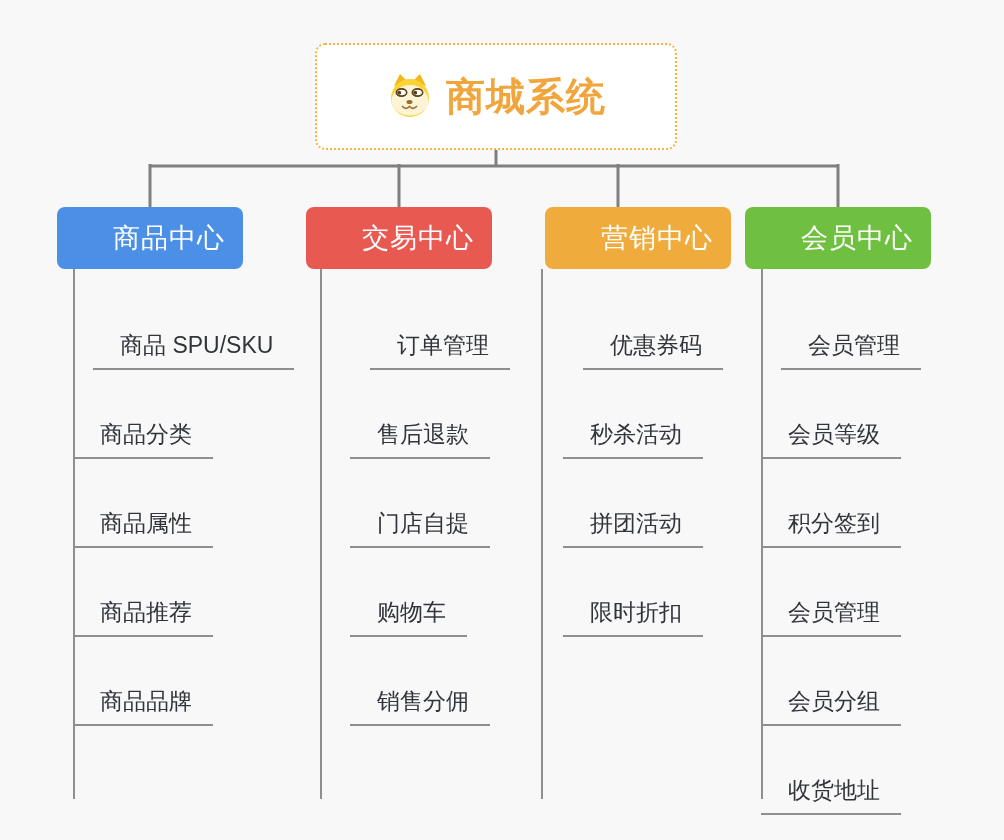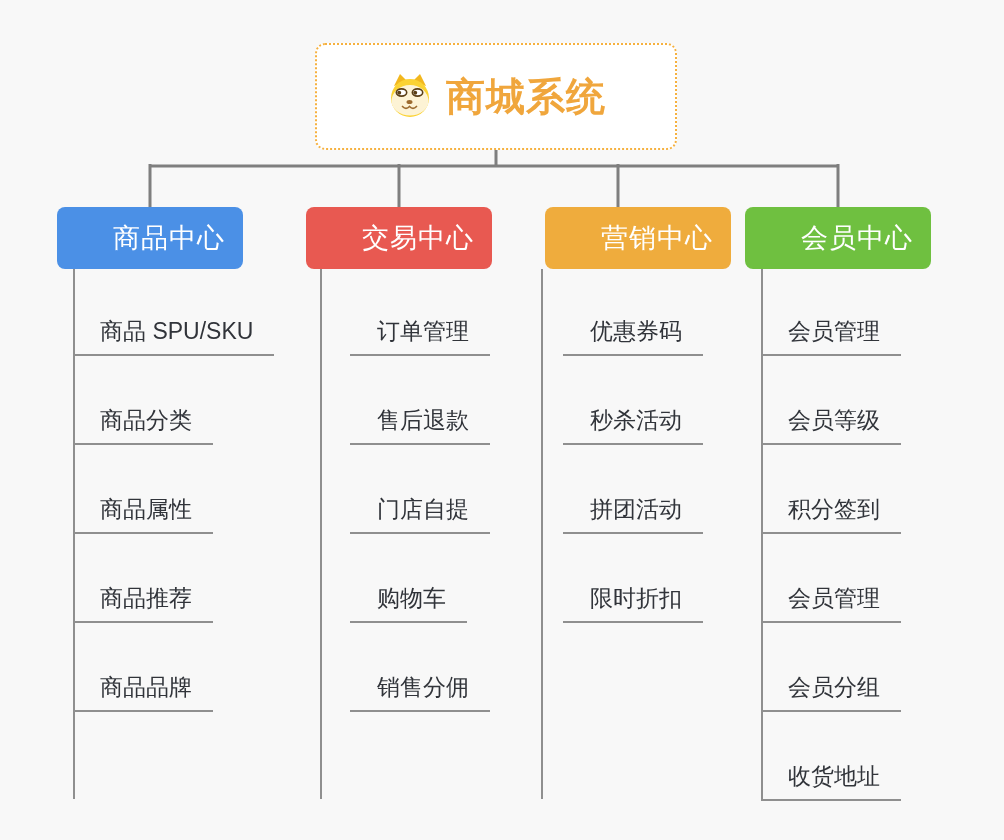--- a/index.html
+++ b/index.html
@@ -41,21 +41,21 @@
   .leaf-col{
     position:absolute;top:269px;width:240px;height:530px;
   }
   .leaf-col::before{
     content:"";position:absolute;left:0;top:0;bottom:0;width:2px;
     background:#8f8f8f;
   }
   .leaf-row{
     height:89px;display:flex;align-items:flex-end;
   }
-  .leaf-row.first{height:87px;}
+  .leaf-row.first{height:101px;margin-left:20px;}
   .leaf-label{
     display:inline-block;
     padding:0 21px 7px 27px;
     border-bottom:2px solid #8f8f8f;
     font-size:23px;color:#31343a;white-space:nowrap;
   }
 </style>
 </head>
 <body>
 

